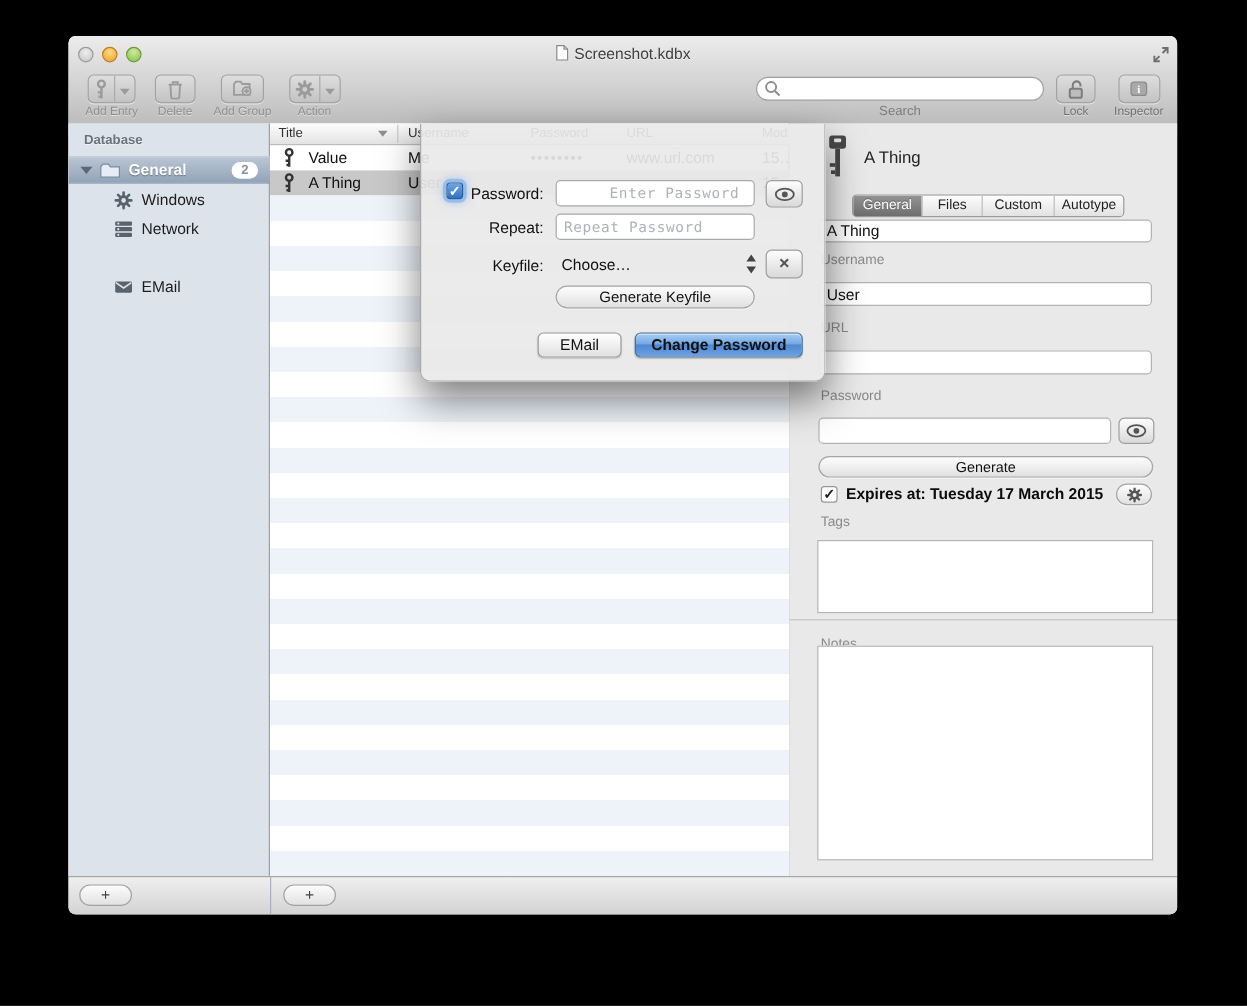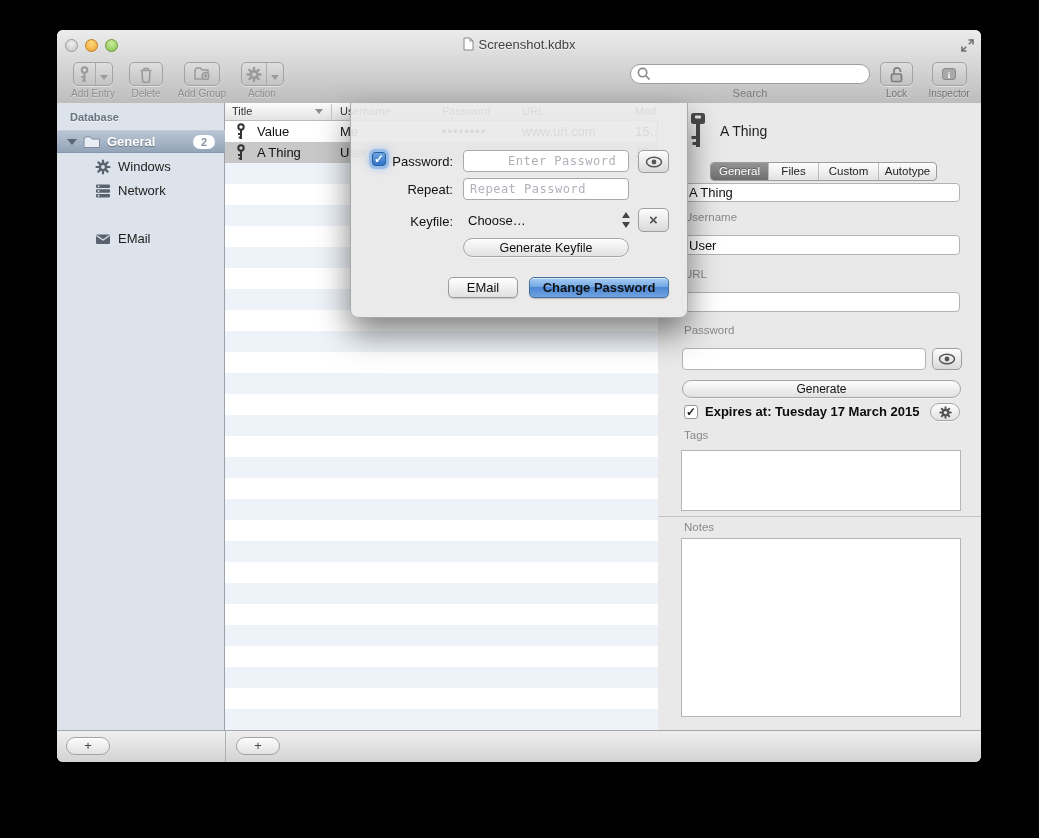--- a/index.html
+++ b/index.html
@@ -382,21 +382,21 @@
               <circle cx="8" cy="8" r="4.6" fill="#555"></circle>
               <circle cx="8" cy="8" r="2" fill="#eee"></circle>
             </svg>
         </div>
 
         <span class="insp-label" style="top:326px;">Tags</span>
         <textarea class="textarea" style="top: 347px; height: 61px;"></textarea>
 
         <div class="sect-div"></div>
 
-        <span class="insp-label" style="top:418px;">Notes</span>
+        <span class="insp-label" style="top:428px;">Notes</span>
         <textarea class="textarea" style="top: 435px; height: 179px;"></textarea>
       </div>
     </div>
 
     <div class="bottombar">
       <div class="plusbtn" style="left:9px;">
         <span>+</span>
       </div>
       <div class="bb-div" style="left:168px;"></div>
       <div class="plusbtn" style="left:179px;">

